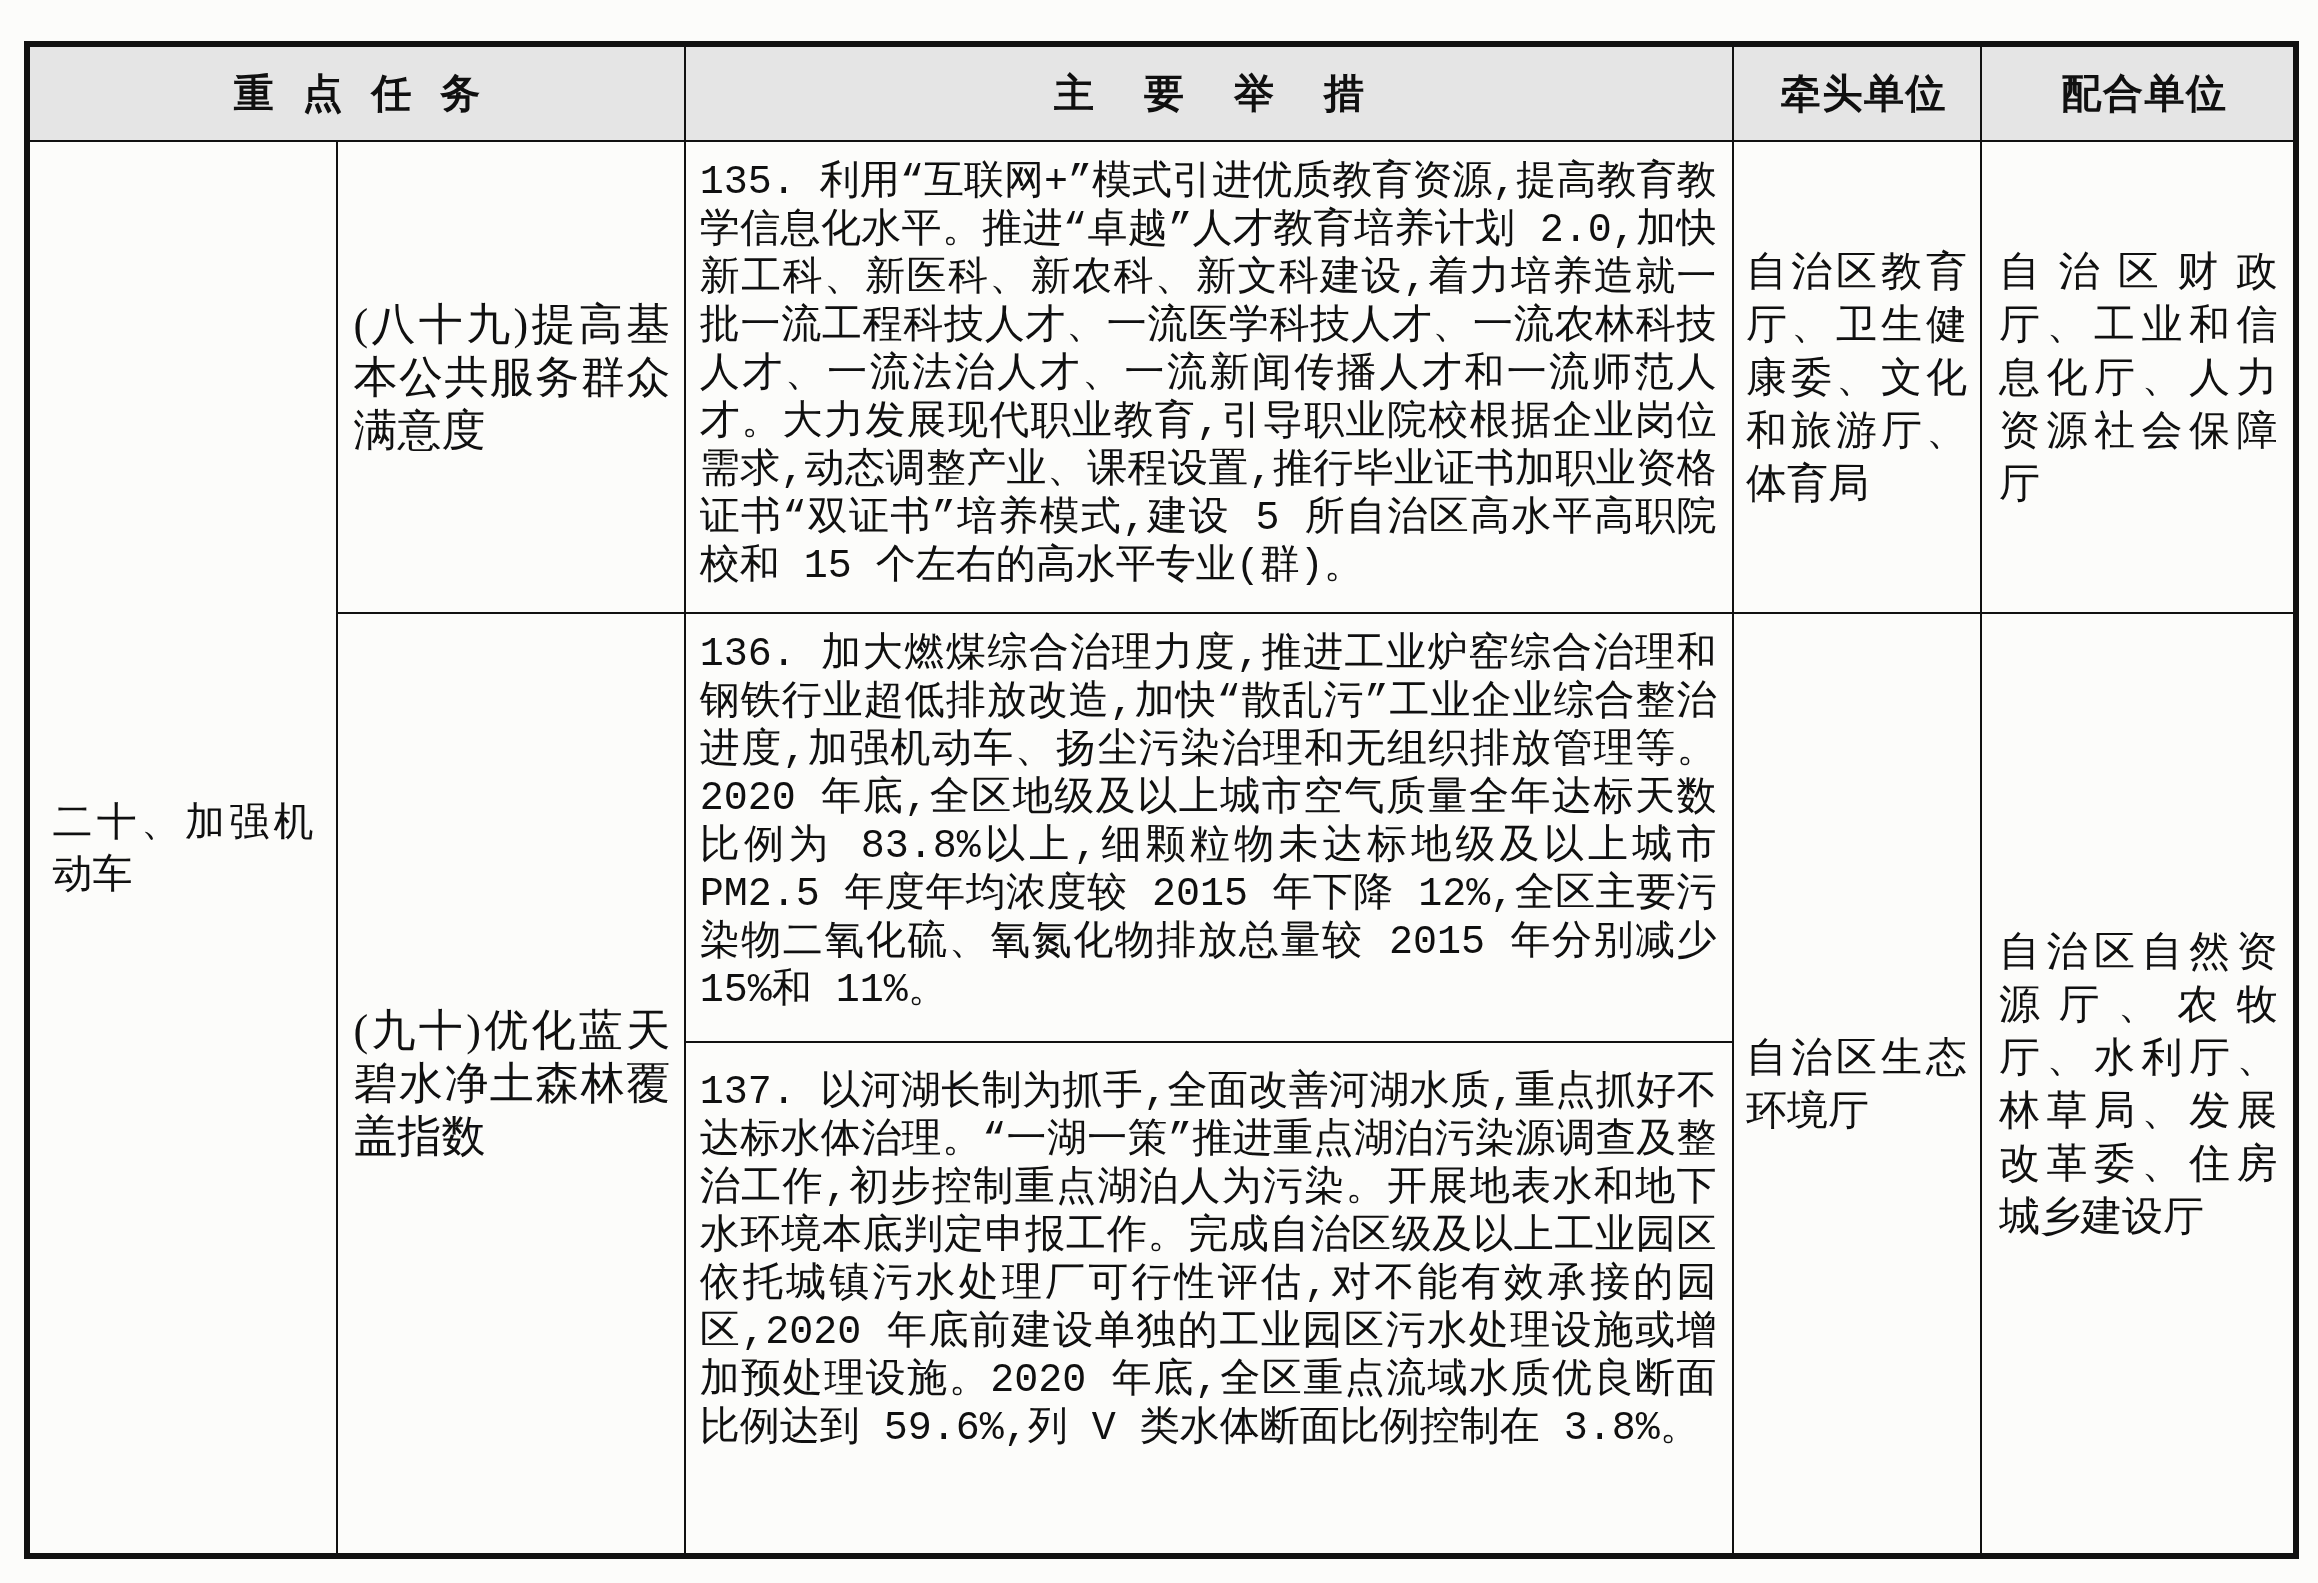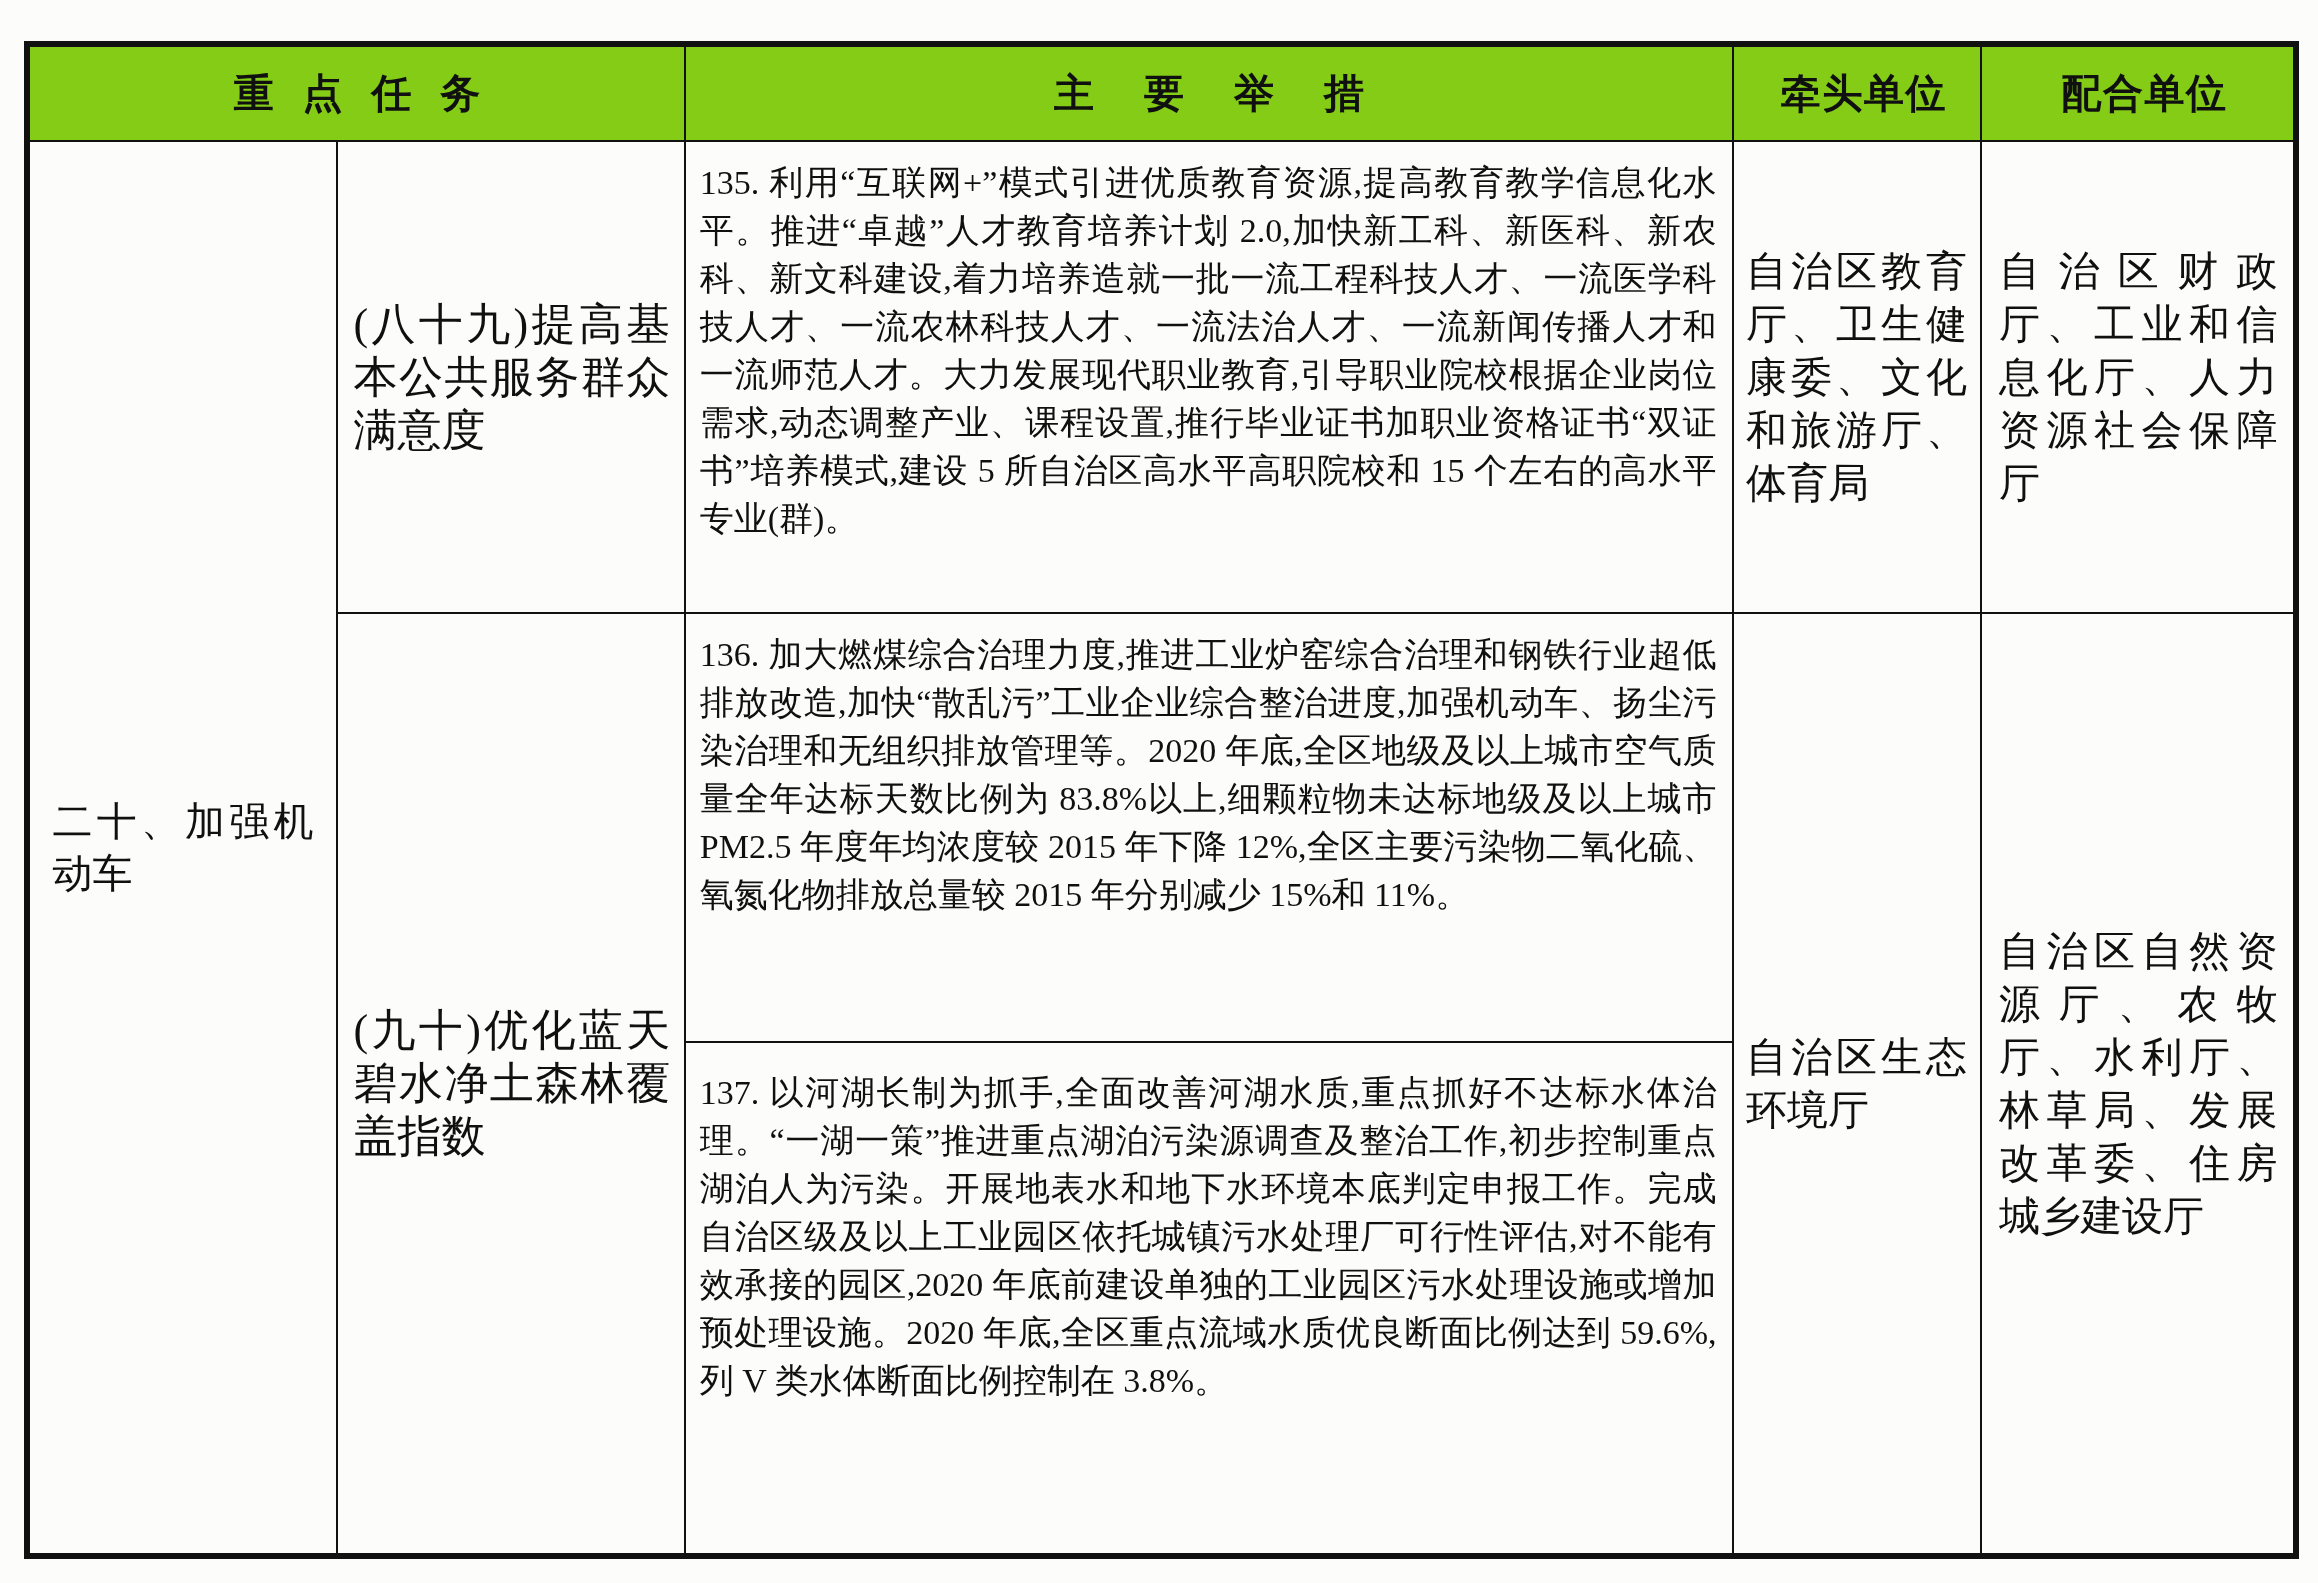--- a/index.html
+++ b/index.html
@@ -31,21 +31,21 @@
     box-sizing: border-box;
     overflow: hidden;
   }
   
   .gov-table th {
     font-family: "Liberation Sans", "DejaVu Sans", sans-serif;
     font-weight: 700;
     font-size: 40px;
     text-align: center;
     vertical-align: middle;
-    background: #84cc16;
+    background: #e5e5e5;
   }
   .spread-wide   { letter-spacing: 0.72em; text-indent: 0.72em; }
   .spread-wider  { letter-spacing: 1.25em; text-indent: 1.25em; }
   .spread-slight { letter-spacing: 0.04em; padding-left: 15px; }
   
   .section-cell {
     vertical-align: middle;
     text-align: justify;
     font-size: 40px;
     line-height: 52px;
@@ -54,23 +54,24 @@
   .task-cell {
     vertical-align: middle;
     text-align: justify;
     font-size: 44px;
     line-height: 53px;
     padding: 0 13.8px 0 15.5px;
   }
   .measure-cell {
     vertical-align: top;
     text-align: justify;
-    font-size: 34px;
+    font-size: 40px;
     line-height: 48px;
     padding: 17px 15.5px 0 13.8px;
+    font-family: Liberation Mono, monospace;
   }
   .measure-cell.m137 { padding-top: 26px; margin-left: 12px; }
   .unit-cell {
     vertical-align: middle;
     text-align: justify;
     font-size: 41px;
     line-height: 53px;
     padding: 0 13px 0 12px;
   }
   .support-cell {

